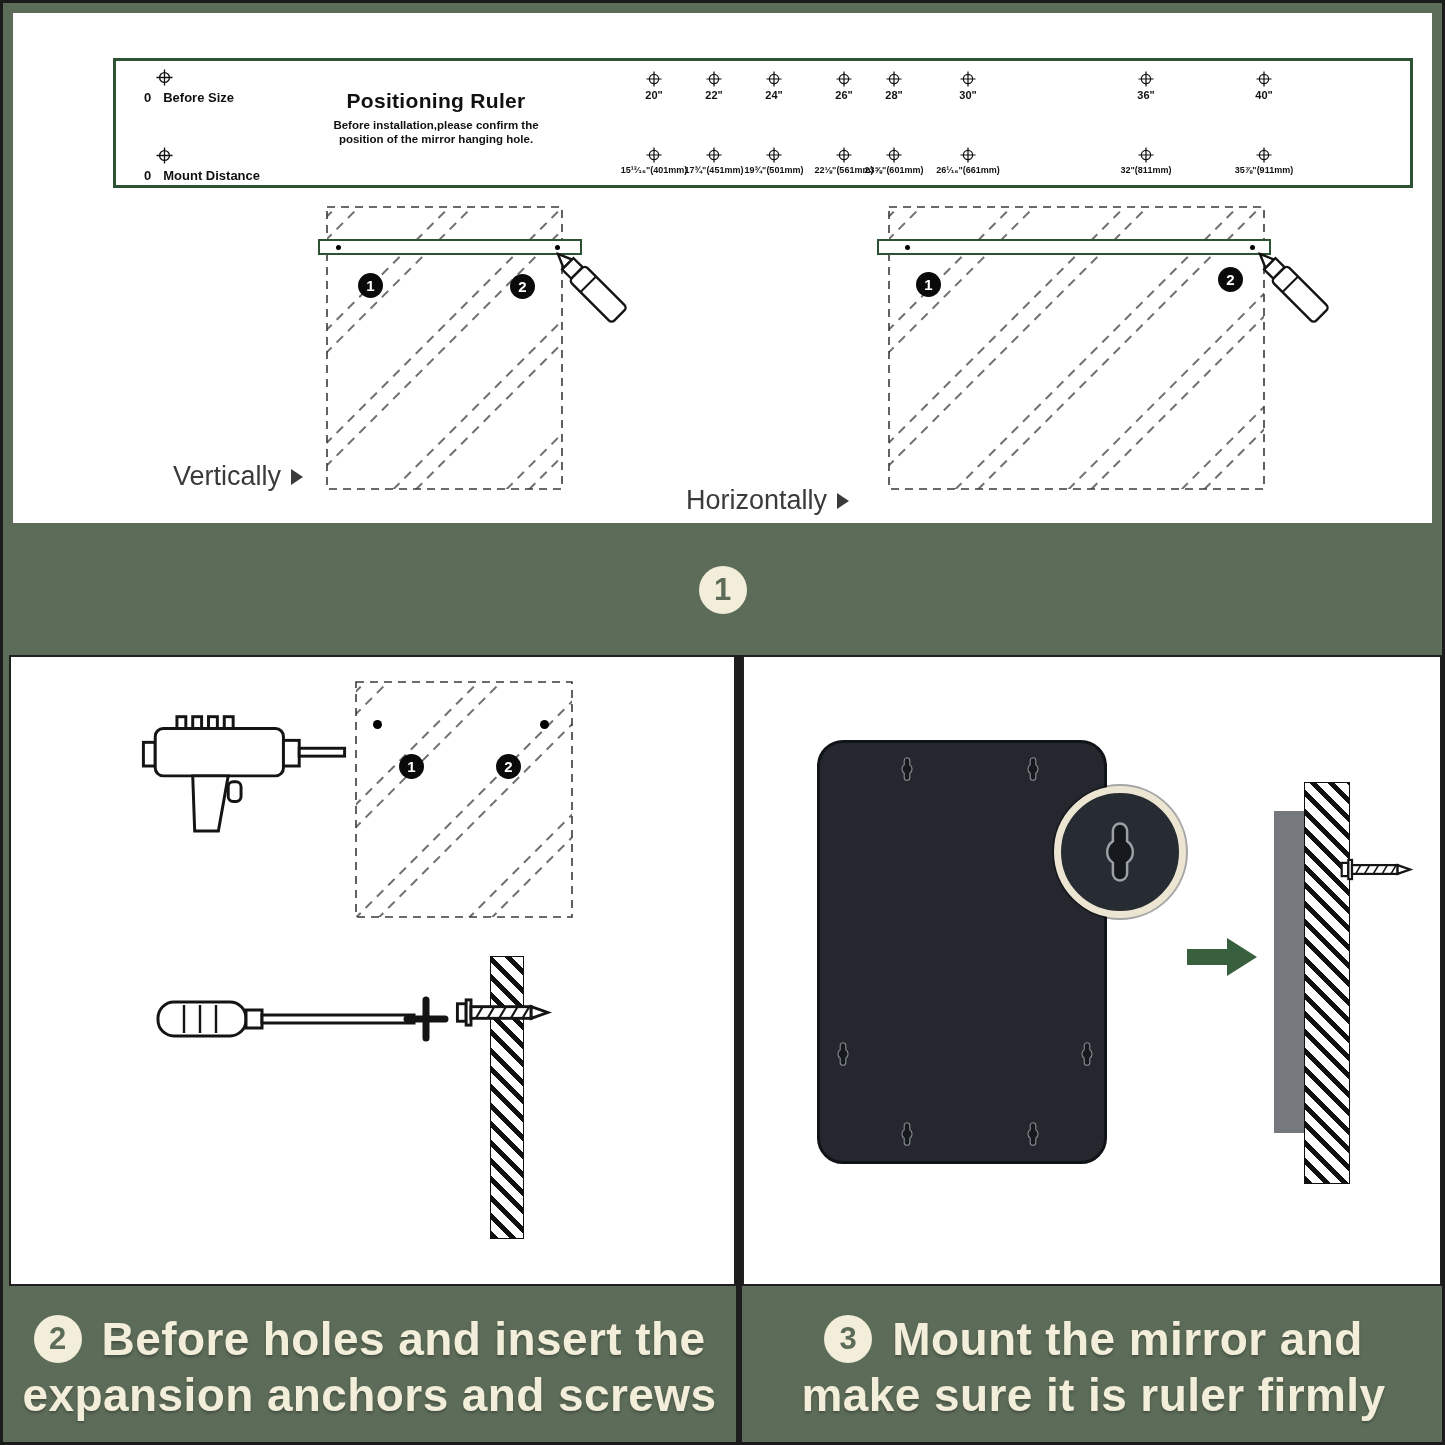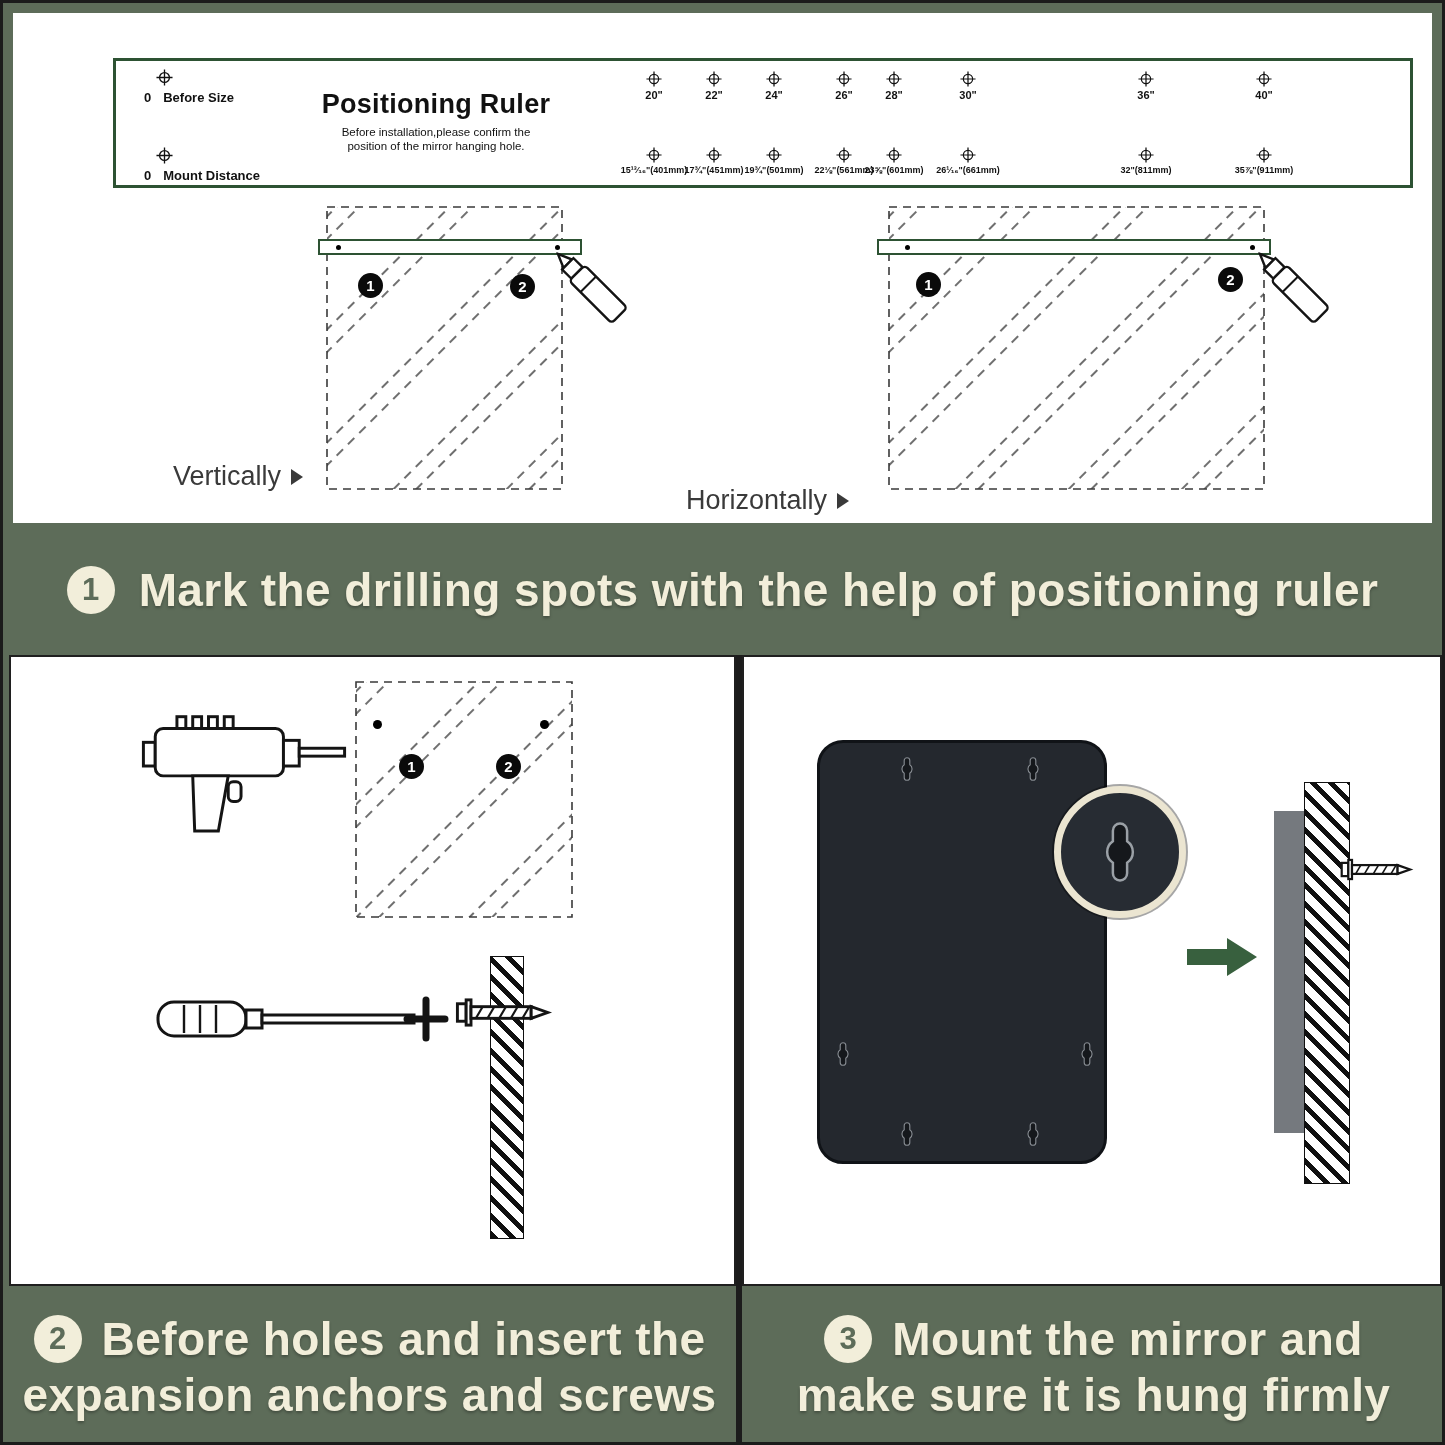--- a/index.html
+++ b/index.html
@@ -7,22 +7,22 @@
   .page{position:relative;width:1445px;height:1445px;background:#5d6c59;border:3px solid #1b1b1b;
         font-family:"Liberation Sans","DejaVu Sans",sans-serif;overflow:hidden}
   
   .top-panel{position:absolute;left:10px;top:10px;width:1419px;height:510px;background:#fff}
   .ruler-box{position:absolute;left:100px;top:45px;width:1300px;height:130px;border:3px solid #2d5233;background:#fff}
   .xh{display:block}
   .zero-group{position:absolute;display:flex;flex-direction:column}
   .zero-group .xh{width:17px;height:17px;margin-left:12px}
   .zero-row{display:flex;gap:12px;font-size:13px;font-weight:bold;color:#111;margin-top:4px;white-space:nowrap}
   .title-wrap{position:absolute;left:150px;top:28px;width:340px;text-align:center;color:#111}
-  .ruler-title{font-size:27px;font-weight:bold;letter-spacing:.3px}
-  .ruler-sub{font-size:11.5px;font-weight:normal;line-height:14px}
+  .ruler-title{font-size:21px;font-weight:bold;letter-spacing:.3px}
+  .ruler-sub{font-size:11.5px;font-weight:bold;line-height:14px}
   .ruler-sub.first{margin-top:5px}
   .mark{position:absolute;width:100px;display:flex;flex-direction:column;align-items:center;row-gap:2px;white-space:nowrap}
   .mark .xh{width:16px;height:16px}
   .mark-label{font-size:11px;font-weight:bold;color:#111}
   .mark.bottom .mark-label{font-size:9px}
   .hatch-svg{position:absolute}
   .ruler-bar{position:absolute;height:16px;background:#fff;border:2px solid #2d5233;z-index:3}
   .bar-dot{position:absolute;top:4px;width:5px;height:5px;border-radius:50%;background:#000}
   .badge-dark{position:absolute;width:25px;height:25px;border-radius:50%;background:#0a0a0a;color:#fff;
               font-weight:bold;font-size:15px;display:flex;align-items:center;justify-content:center;z-index:4}
@@ -258,21 +258,20 @@
         <line x1="7" y1="45" x2="29" y2="45" stroke="#141414" stroke-width="2"></line>
     </svg>
     <div class="diagram-label" style="left:673px;top:472px">
       <span>Horizontally</span>
       <span class="tri"></span>
     </div>
   </section>
 
   <section class="step-band band1">
     <span class="step-badge">1</span>
-    <span class="step-text">Mark the drilling spots with the help of positioning ruler</span>
   </section>
 
   <section class="panel panel-left">
     <svg class="drill-svg" viewBox="0 0 212 145">
       <rect class="o" x="4" y="48" width="12" height="24"></rect>
       <rect class="o" x="38" y="22" width="9" height="14"></rect>
         <rect class="o" x="54" y="22" width="9" height="14"></rect>
       <rect class="o" x="70" y="22" width="9" height="14"></rect>
         <rect class="o" x="86" y="22" width="9" height="14"></rect>
       <rect class="o" x="16" y="34" width="130" height="48" rx="8"></rect>
@@ -378,17 +377,17 @@
       <span class="step-text">expansion anchors and screws</span>
     </div>
   </section>
 
   <section class="step-band band3">
     <div class="band-line">
       <span class="step-badge">3</span>
       <span class="step-text">Mount the mirror and</span>
     </div>
     <div class="band-line">
-      <span class="step-text">make sure it is hung firmly</span>
+      <span class="step-text">make sure it is ruler firmly</span>
     </div>
   </section>
 
 </div>
 
 </body></html>

